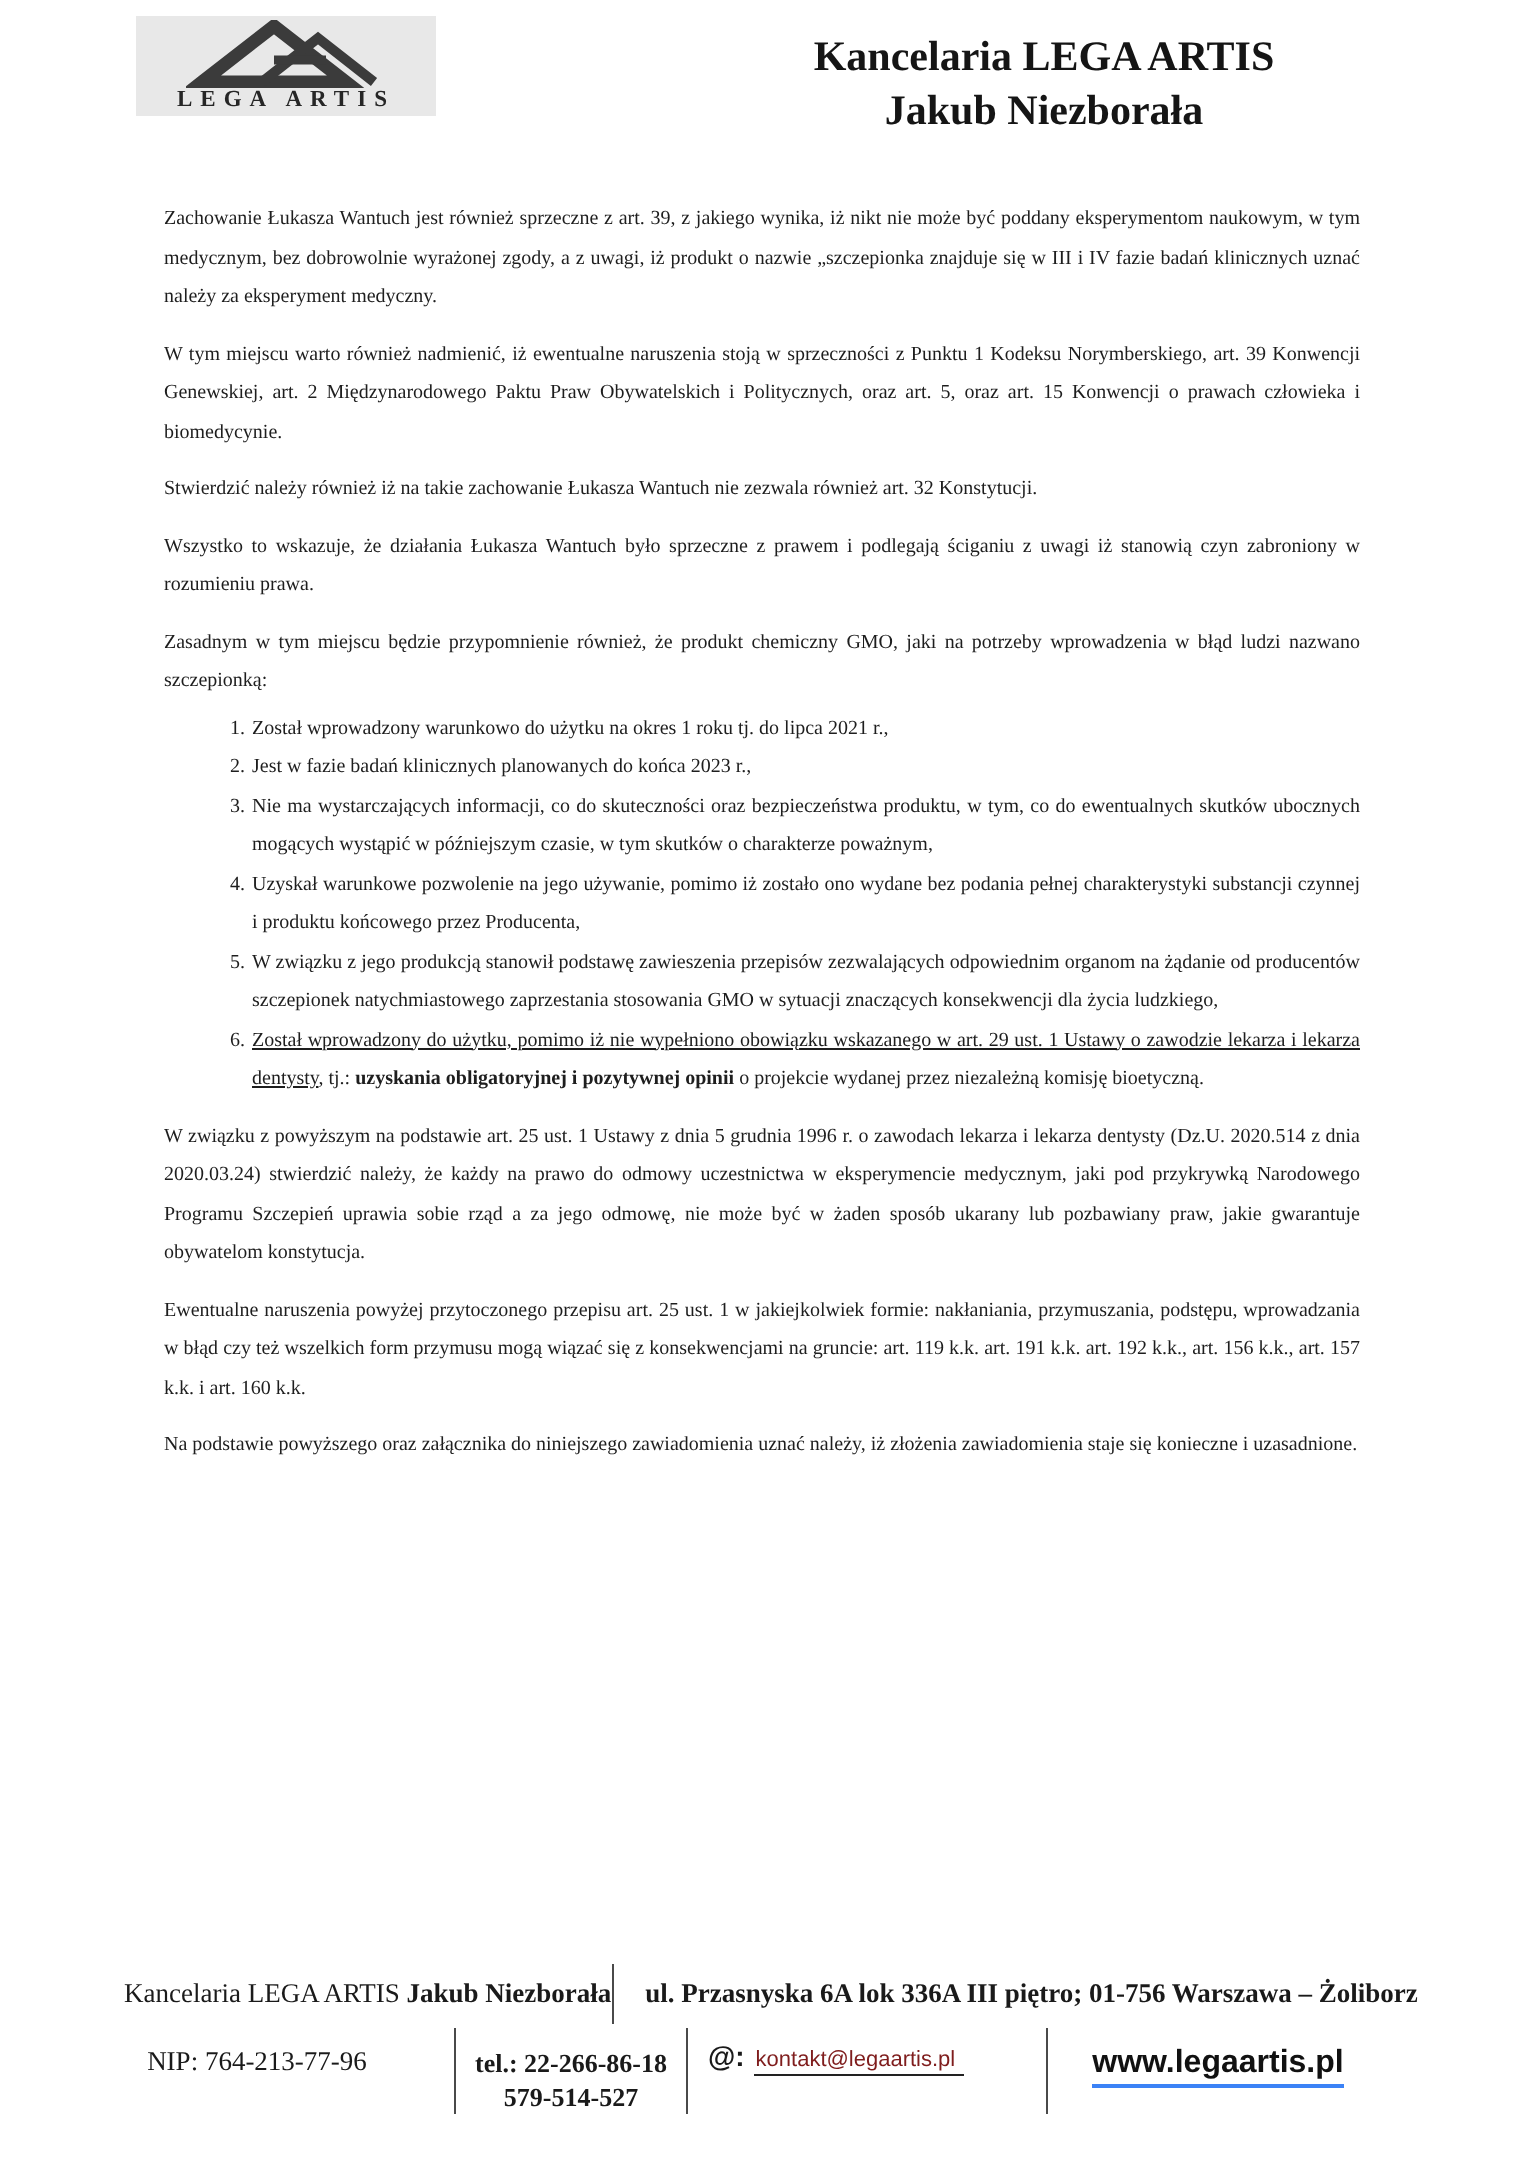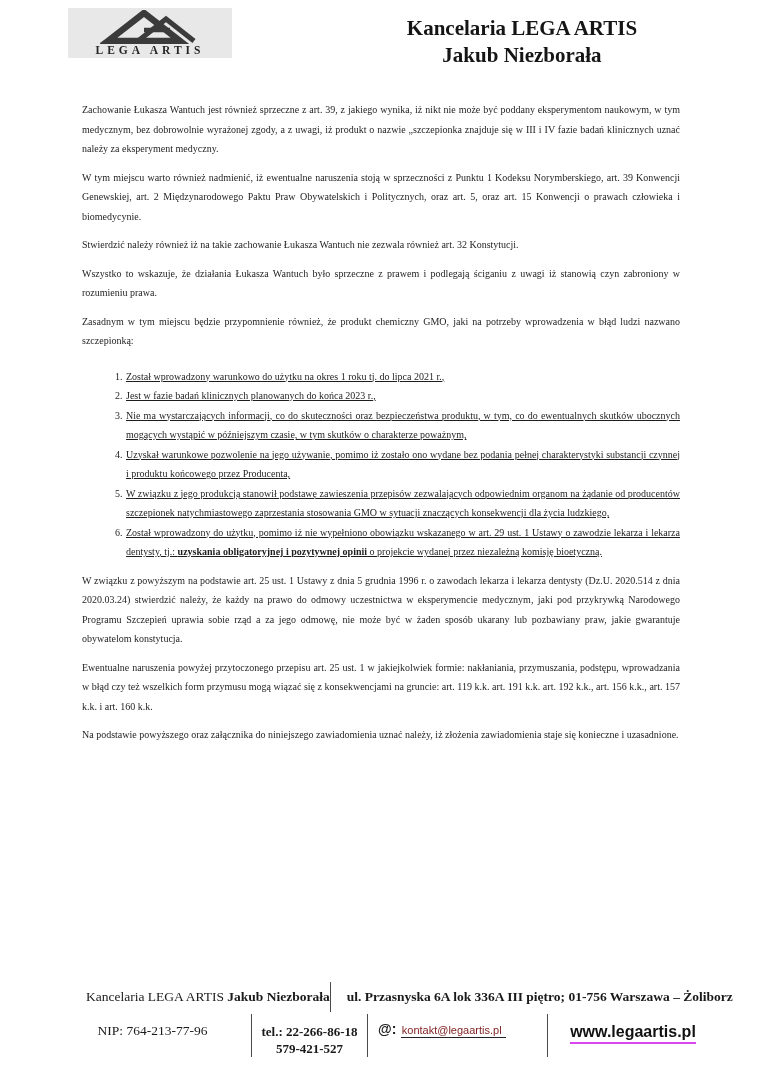--- a/index.html
+++ b/index.html
@@ -4,47 +4,47 @@
 <style>
   html,body{margin:0;padding:0;}
   body{
     width:760px;height:1084px;background:#ffffff;position:relative;
     font-family:"Liberation Serif",serif;color:#1e1e1e;overflow:hidden;
   }
   .page{position:absolute;inset:0;}
 
   
   .logo-box{
-    position:absolute;left:68px;top:8px;width:164px;height:50px;
+    position:absolute;left:68px;top:8px;width:150px;height:50px;
     background:#e8e8e8;display:flex;flex-direction:column;align-items:center;
   }
   .logo-box svg{margin-top:2px;}
   .logo-text{
     font-weight:bold;font-size:11.5px;letter-spacing:4px;color:#262626;
     line-height:13px;white-space:nowrap;
   }
   .title-block{
     position:absolute;left:357px;top:15px;width:330px;text-align:center;
     font-weight:bold;font-size:21px;line-height:27px;color:#151515;
   }
 
   
   .bodytext{
     position:absolute;left:82px;top:100px;width:598px;
     font-size:10px;line-height:19.5px;text-align:justify;
   }
   .bodytext p{margin:0 0 9px 0;}
   .bodytext p.lead{margin-bottom:0;}
-  ol.num-list{margin:16px 0 9px 0;padding:0 0 0 43px;text-decoration:underline;}
+  ol.num-list{margin:4px 0 9px 0;padding:0 0 0 43px;}
   ol.num-list li{margin:0;padding-left:1px;}
   .u-seg{text-decoration:underline;}
   .b-seg{font-weight:bold;}
 
   
-  .footer{position:absolute;left:86px;top:982px;width:632px;color:#1a1a1a;}
+  .footer{position:absolute;left:62px;top:982px;width:632px;color:#1a1a1a;}
   .frow{display:flex;}
   .frow1{min-height:30px;}
   .c-firm{width:248px;padding-top:7px;font-size:13.5px;white-space:nowrap;}
   .c-firm .firm-name{font-weight:bold;}
   .c-addr{
     flex:1;border-left:1.5px solid #4a4a4a;padding:7px 0 0 16px;
     font-weight:bold;font-size:13.5px;white-space:nowrap;
   }
   .frow2{min-height:42px;margin-top:2px;}
   .c-nip{width:133px;text-align:center;font-weight:normal;font-size:13.5px;padding-top:9px;}
@@ -61,21 +61,21 @@
     font-size:11px;color:#7f1d1d;text-decoration:none;
     display:inline-block;border-bottom:1.5px solid #222;padding:0 4px 1px 1px;
     cursor:pointer;
   }
   .c-www{
     flex:1;border-left:1.5px solid #4a4a4a;text-align:center;padding-top:9px;
     font-family:"Liberation Sans",sans-serif;
   }
   .www-link{
     font-size:16px;font-weight:bold;color:#111;text-decoration:none;
-    display:inline-block;border-bottom:2px solid #d946ef;padding-bottom:1px;
+    display:inline-block;border-bottom:2px solid #3b82f6;padding-bottom:1px;
     cursor:pointer;
   }
 </style>
 </head>
 <body>
 
 <div class="page">
 
   <div class="logo-box">
     <svg width="100" height="34" viewBox="0 0 100 34" aria-hidden="true">
@@ -112,21 +112,21 @@
 
   <footer class="footer">
     <div class="frow frow1">
       <div class="fcell c-firm"><span>Kancelaria  LEGA ARTIS </span><span class="firm-name">Jakub Niezborała</span></div>
       <div class="fcell c-addr">ul. Przasnyska 6A lok 336A III piętro; 01-756 Warszawa – Żoliborz</div>
     </div>
     <div class="frow frow2">
       <div class="fcell c-nip">NIP: 764-213-77-96</div>
       <div class="fcell c-tel">
         <div>tel.: 22-266-86-18</div>
-        <div>579-421-527</div>
+        <div>579-514-527</div>
       </div>
       <div class="fcell c-email">
         <span class="email-prefix">@:</span>
         <a class="email-link">kontakt@legaartis.pl</a>
       </div>
       <div class="fcell c-www">
         <a class="www-link">www.legaartis.pl</a>
       </div>
     </div>
   </footer>

